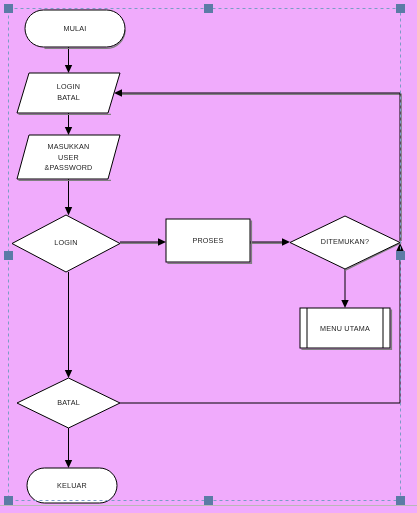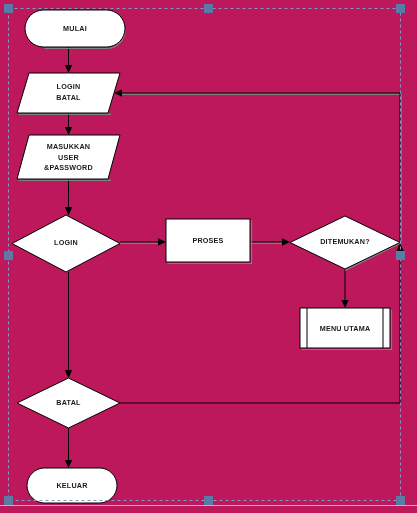--- a/index.html
+++ b/index.html
@@ -8,23 +8,22 @@
     padding: 0;
     background: #ffffff;
   }
   body {
     font-family: "Liberation Sans", sans-serif;
   }
   #canvas {
     position: relative;
     width: 417px;
     height: 513px;
-    background: #be185d;
+    background: #f0abfc;
     overflow: hidden;
-    font-weight: bold;
   }
   #diagram-svg {
     position: absolute;
     left: 0;
     top: 0;
     width: 417px;
     height: 513px;
   }
   .shape-label {
     font-family: "Liberation Sans", sans-serif;

